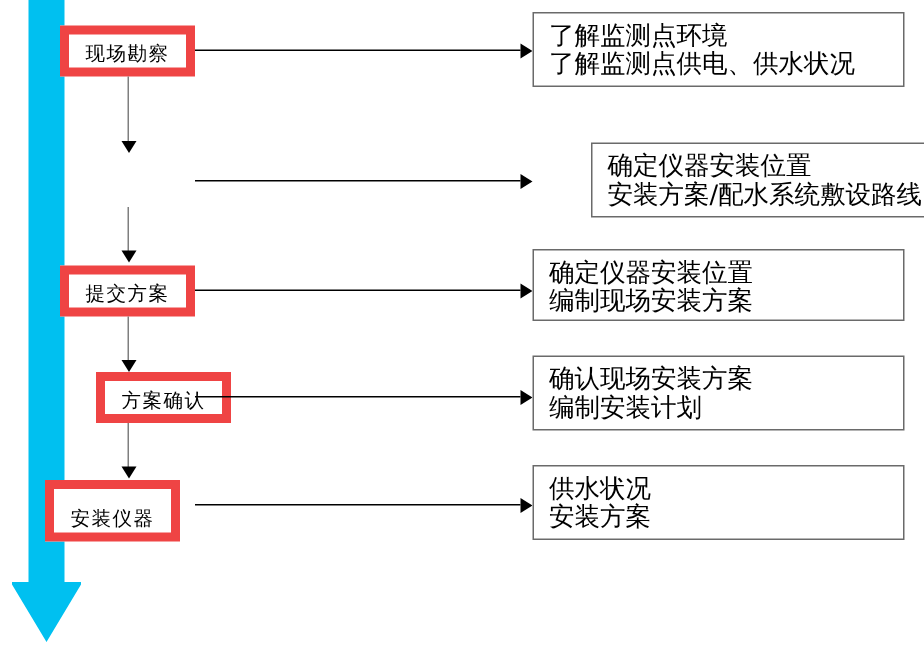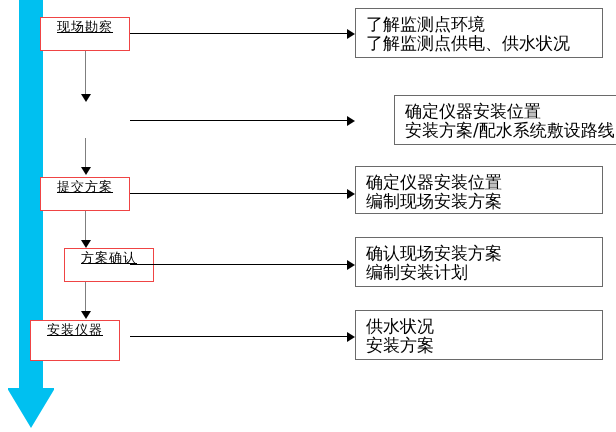--- a/index.html
+++ b/index.html
@@ -26,30 +26,29 @@
     left: 8px;
     top: 0px;
     width: 46px;
     height: 432px;
   }
 
   
   .step-box {
     position: absolute;
     box-sizing: border-box;
-    border: 1px solid #ef4444;
+    border: 6px solid #ef4444;
     background: #ffffff;
     display: flex;
-    align-items: flex-start;
+    align-items: flex-end;
     justify-content: center;
     color: #000000;
     font-size: 13px;
     letter-spacing: 1px;
     white-space: nowrap;
-    text-decoration: underline;
   }
 
   
   .detail-box {
     position: absolute;
     box-sizing: border-box;
     border: 1px solid #6a6a6a;
     background: #ffffff;
     padding: 6px 0 0 10px;
     color: #000000;

